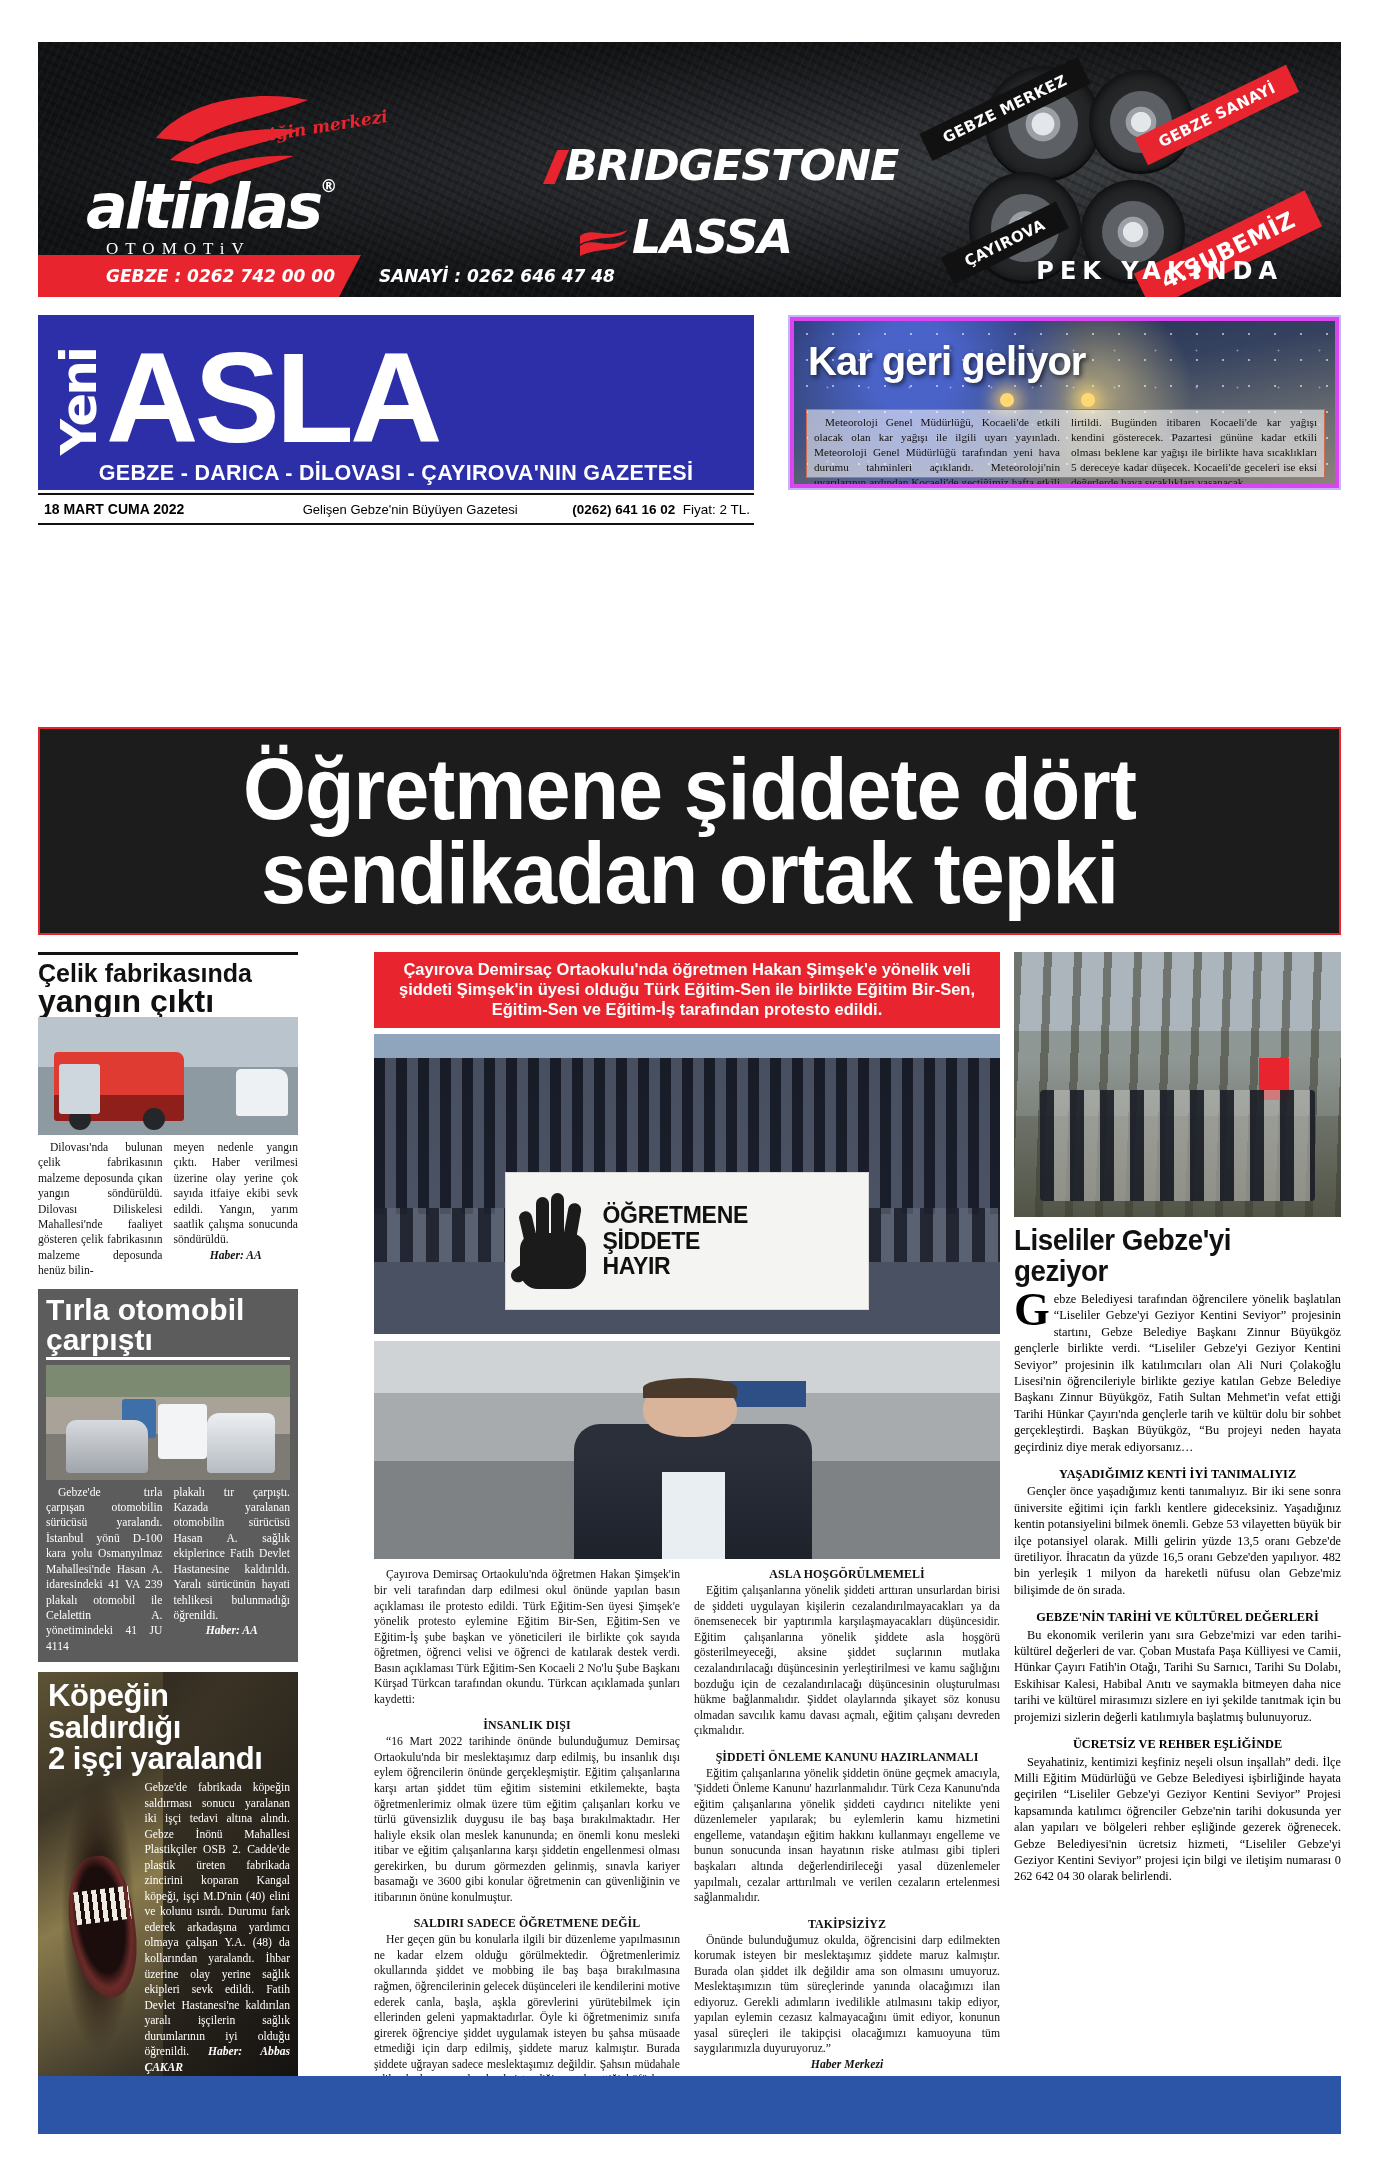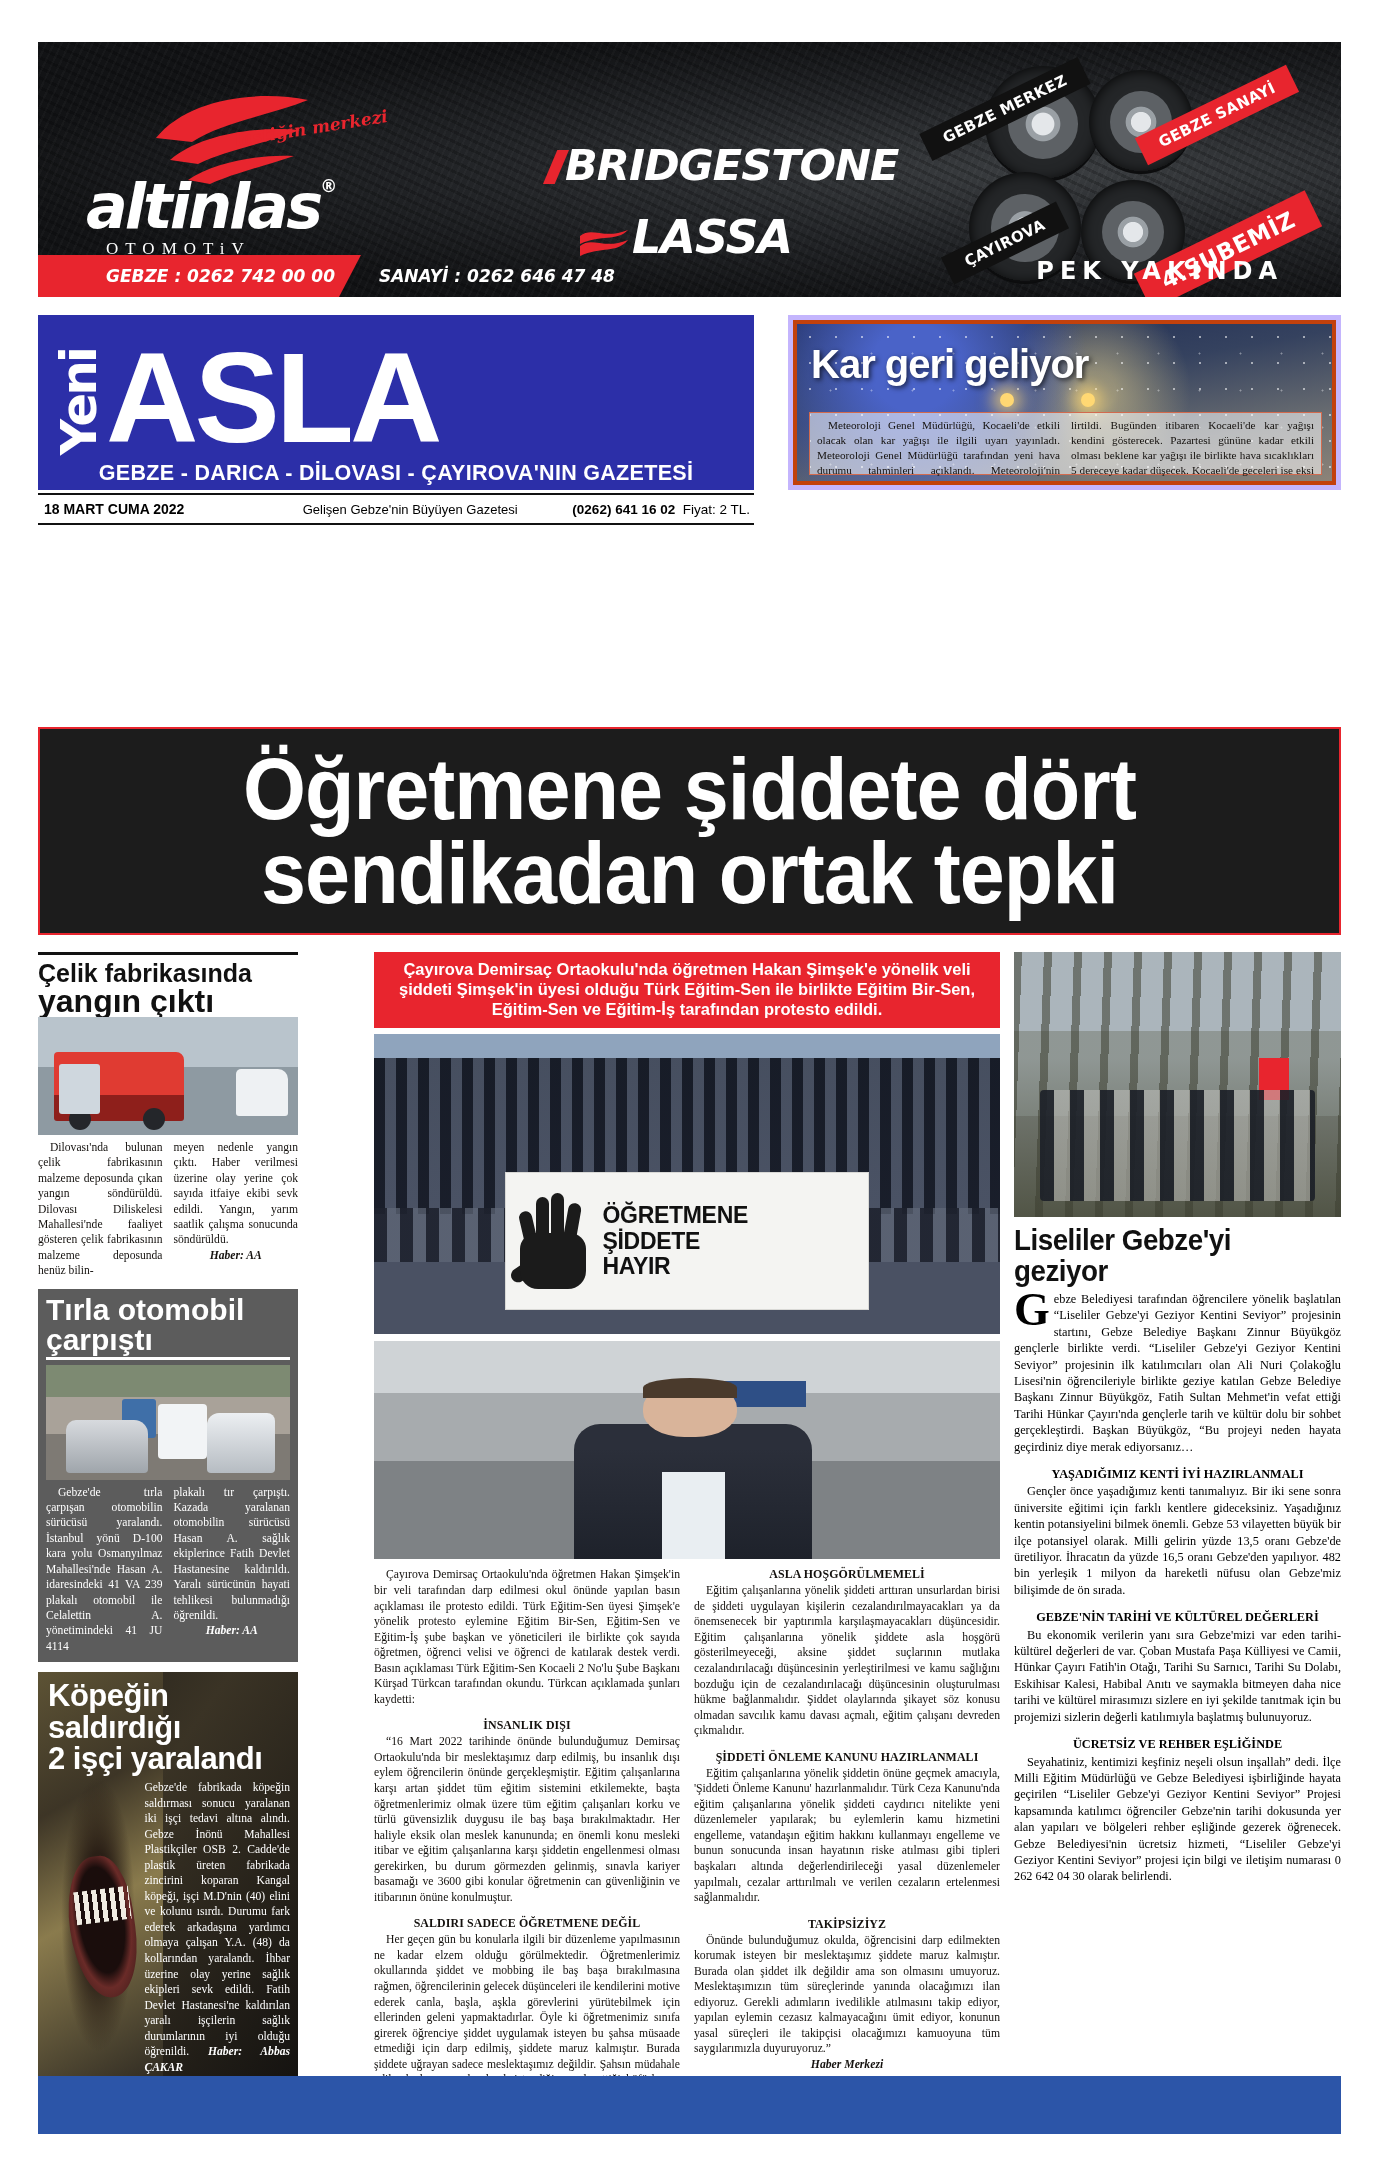--- a/index.html
+++ b/index.html
@@ -119,21 +119,21 @@
     color:#fff; letter-spacing:-4px; line-height:.86; margin-left:2px; margin-top:-8px;
   }
   .mh-strip {
     position:absolute; left:0; bottom:4px; width:100%; text-align:center;
     font-family:"Liberation Sans", sans-serif; font-weight:bold; font-size:21.5px;
     color:#fff; letter-spacing:.3px;
   }
   
   .weather {
     position:absolute; left:788px; top:315px; width:553px; height:175px;
-    border:5px solid #c4b5fd; padding:4px; background:#c2410c;
+    border:2px solid #c4b5fd; padding:4px; background:#d946ef;
   }
   .weather-inner {
     position:relative; width:100%; height:100%; overflow:hidden;
     background:
       radial-gradient(circle at 22% 28%, #4a63c8 0 10%, transparent 40%),
       radial-gradient(circle at 56% 42%, rgba(255,230,150,.45) 0 6%, transparent 30%),
       linear-gradient(170deg,#1d2a52 0%, #35425f 40%, #6c6f72 75%, #8c8378 100%);
   }
   .snowfield { position:absolute; inset:0; background-image:
       radial-gradient(circle, #fff 0.8px, transparent 1.2px),
@@ -558,21 +558,21 @@
     <div class="photo photo-trip">
       <div class="trip-trees"></div>
       <div class="trip-flag"></div>
       <div class="trip-people"></div>
     </div>
 
     <div class="right-title">Liseliler Gebze'yi geziyor</div>
 
     <div class="right-body">
       <p class="dropcap">Gebze Belediyesi tarafından öğrencilere yönelik başlatılan “Liseliler Gebze'yi Geziyor Kentini Seviyor” projesinin startını, Gebze Belediye Başkanı Zinnur Büyükgöz gençlerle birlikte verdi. “Liseliler Gebze'yi Geziyor Kentini Seviyor” projesinin ilk katılımcıları olan Ali Nuri Çolakoğlu Lisesi'nin öğrencileriyle birlikte geziye katılan Gebze Belediye Başkanı Zinnur Büyükgöz, Fatih Sultan Mehmet'in vefat ettiği Tarihi Hünkar Çayırı'nda gençlerle tarih ve kültür dolu bir sohbet gerçekleştirdi. Başkan Büyükgöz, “Bu projeyi neden hayata geçirdiniz diye merak ediyorsanız…</p>
-      <p class="r-sub">YAŞADIĞIMIZ KENTİ İYİ HAZIRLANMALI</p>
+      <p class="r-sub">YAŞADIĞIMIZ KENTİ İYİ TANIMALIYIZ</p>
       <p class="indent">Gençler önce yaşadığımız kenti tanımalıyız. Bir iki sene sonra üniversite eğitimi için farklı kentlere gideceksiniz. Yaşadığınız kentin potansiyelini bilmek önemli. Gebze 53 vilayetten büyük bir ilçe potansiyel olarak. Milli gelirin yüzde 13,5 oranı Gebze'de üretiliyor. İhracatın da yüzde 16,5 oranı Gebze'den yapılıyor. 482 bin yerleşik 1 milyon da hareketli nüfusu olan Gebze'miz bilişimde de ön sırada.</p>
       <p class="r-sub">GEBZE'NİN TARİHİ VE KÜLTÜREL DEĞERLERİ</p>
       <p class="indent">Bu ekonomik verilerin yanı sıra Gebze'mizi var eden tarihi-kültürel değerleri de var. Çoban Mustafa Paşa Külliyesi ve Camii, Hünkar Çayırı Fatih'in Otağı, Tarihi Su Sarnıcı, Tarihi Su Dolabı, Eskihisar Kalesi, Habibal Anıtı ve saymakla bitmeyen daha nice tarihi ve kültürel mirasımızı sizlere en iyi şekilde tanıtmak için bu projemizi sizlerin değerli katılımıyla başlatmış bulunuyoruz.</p>
       <p class="r-sub">ÜCRETSİZ VE REHBER EŞLİĞİNDE</p>
       <p class="indent">Seyahatiniz, kentimizi keşfiniz neşeli olsun inşallah” dedi. İlçe Milli Eğitim Müdürlüğü ve Gebze Belediyesi işbirliğinde hayata geçirilen “Liseliler Gebze'yi Geziyor Kentini Seviyor” Projesi kapsamında katılımcı öğrenciler Gebze'nin tarihi dokusunda yer alan yapıları ve bölgeleri rehber eşliğinde gezerek öğrenecek. Gebze Belediyesi'nin ücretsiz hizmeti, “Liseliler Gebze'yi Geziyor Kentini Seviyor” projesi için bilgi ve iletişim numarası 0 262 642 04 30 olarak belirlendi.</p>
     </div>
   </div>
 
   <div class="footer-bar"></div>
 </div>

